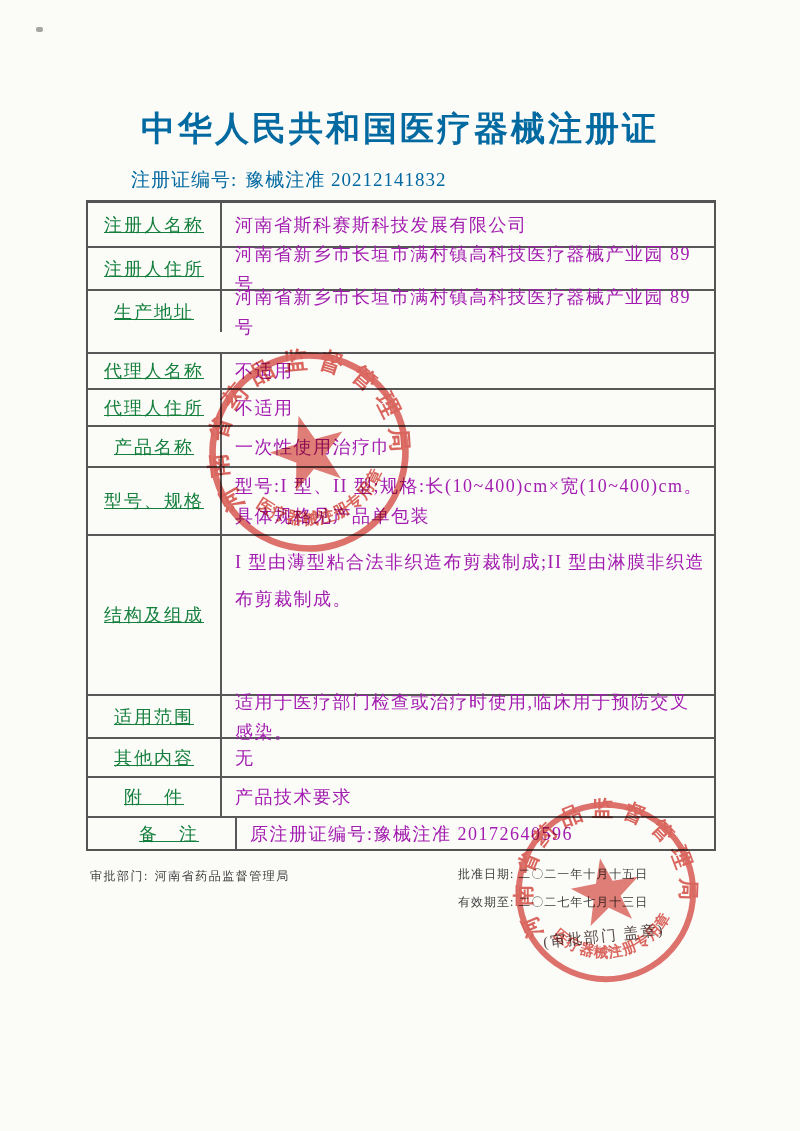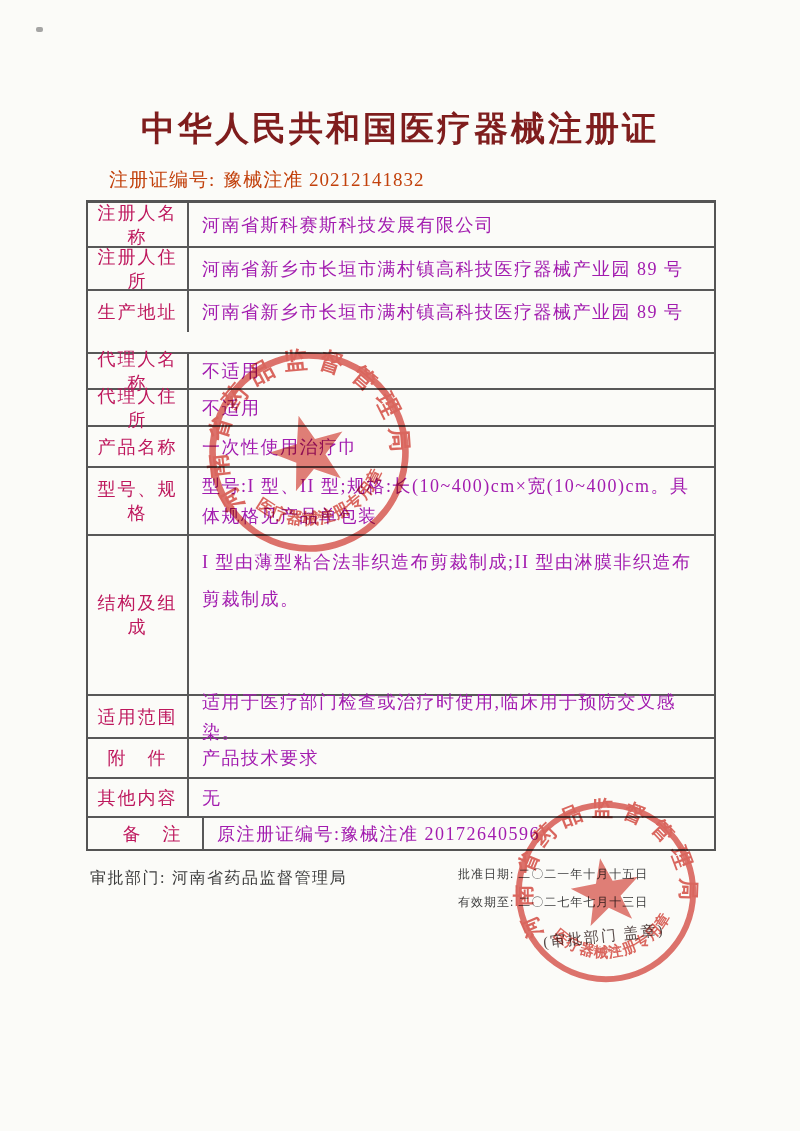--- a/index.html
+++ b/index.html
@@ -12,56 +12,56 @@
     font-family:"Liberation Serif", serif;
     color:#3c3c3c;
     overflow:hidden;
   }
   .speck { position:absolute; left:36px; top:27px; width:7px; height:5px;
            background:#777; opacity:.65; border-radius:2px; }
 
   .title {
     position:absolute; top:106px; left:0; width:100%;
     margin:0; text-align:center;
-    font-size:34px; font-weight:700; letter-spacing:3px; color:#7f1d1d;
+    font-size:34px; font-weight:700; letter-spacing:3px; color:#0369a1;
   }
   .cert-line {
-    position:absolute; top:167px; left:109px;
-    font-size:19px; letter-spacing:1px; color:#c2410c;
+    position:absolute; top:167px; left:131px;
+    font-size:19px; letter-spacing:1px; color:#0369a1;
   }
   .cert-line .lbl { margin-right:8px; }
 
   .cert-table {
     position:absolute; left:86px; top:200px; width:630px;
     border:2px solid #545454; border-top-width:3px;
     box-sizing:border-box;
   }
   .row { display:flex; border-top:2px solid #585858; box-sizing:border-box; }
   .row:first-child { border-top:none; }
   .r0,.r1,.r2 { height:43px; }
   .r3 { height:36px;margin-top:20px; } .r4 { height:37px; } .r5 { height:41px; }
   .r6 { height:68px; } .r7 { height:160px; }
   .r8 { height:43px; } .r9 { height:40px; } .r10 { height:39px; } .r11 { height:33px;padding-left:15px; }
   .cell { box-sizing:border-box; }
   .cell.label {
-    flex:none; width:101px;
+    flex:none; width:134px;
     display:flex; align-items:center; justify-content:center;
     text-align:center; font-size:18px; letter-spacing:2px;
-    border-right:2px solid #585858; color:#be185d;
+    border-right:2px solid #585858; color:#15803d;text-decoration:underline;
   }
   .cell.value {
     flex:1; display:flex; align-items:center;
     padding:2px 8px 2px 13px;
     font-size:18px; letter-spacing:1.5px; line-height:30px; color:#a21caf;
   }
   .r7 .cell.value { align-items:flex-start; padding-top:8px; line-height:37px; }
 
   .dept {
     position:absolute; left:90px; top:868px;
-    font-size:16px; letter-spacing:1.5px;
+    font-size:12px; letter-spacing:1.5px;
   }
   .dept .lbl { margin-right:6px; }
   .dates {
     position:absolute; left:458px; top:861px;
     font-size:12px; letter-spacing:1px; line-height:27.5px;
   }
   .date-row .lbl { margin-right:4px; }
   .stamp-note {
     position:absolute; left:543px; top:927px;
     font-size:15px; letter-spacing:2px; color:#574a48;
@@ -118,27 +118,27 @@
       <div class="cell value">型号:I 型、II 型;规格:长(10~400)cm×宽(10~400)cm。具体规格见产品单包装</div>
     </div>
     <div class="row r7">
       <div class="cell label">结构及组成</div>
       <div class="cell value">I 型由薄型粘合法非织造布剪裁制成;II 型由淋膜非织造布剪裁制成。</div>
     </div>
     <div class="row r8">
       <div class="cell label">适用范围</div>
       <div class="cell value">适用于医疗部门检查或治疗时使用,临床用于预防交叉感染。</div>
     </div>
+    <div class="row r10">
+      <div class="cell label">其他内容</div>
+      <div class="cell value">无</div>
+    </div>
     <div class="row r9">
       <div class="cell label">附　件</div>
       <div class="cell value">产品技术要求</div>
-    </div>
-    <div class="row r10">
-      <div class="cell label">其他内容</div>
-      <div class="cell value">无</div>
     </div>
     <div class="row r11">
       <div class="cell label">备　注</div>
       <div class="cell value">原注册证编号:豫械注准 20172640596</div>
     </div>
   </div>
 
   <div class="dept">
     <span class="lbl">审批部门:</span><span>河南省药品监督管理局</span>
   </div>

